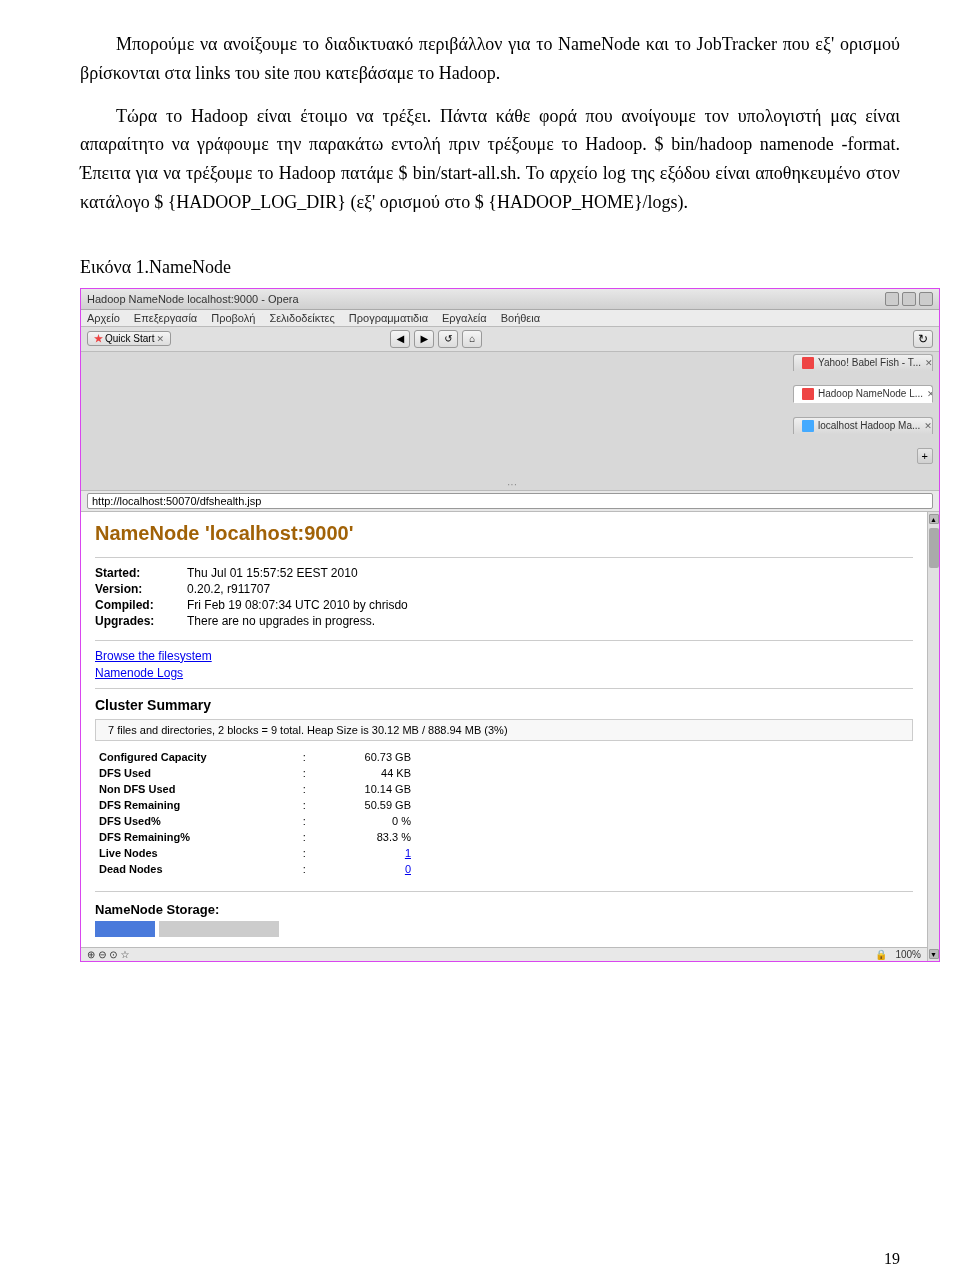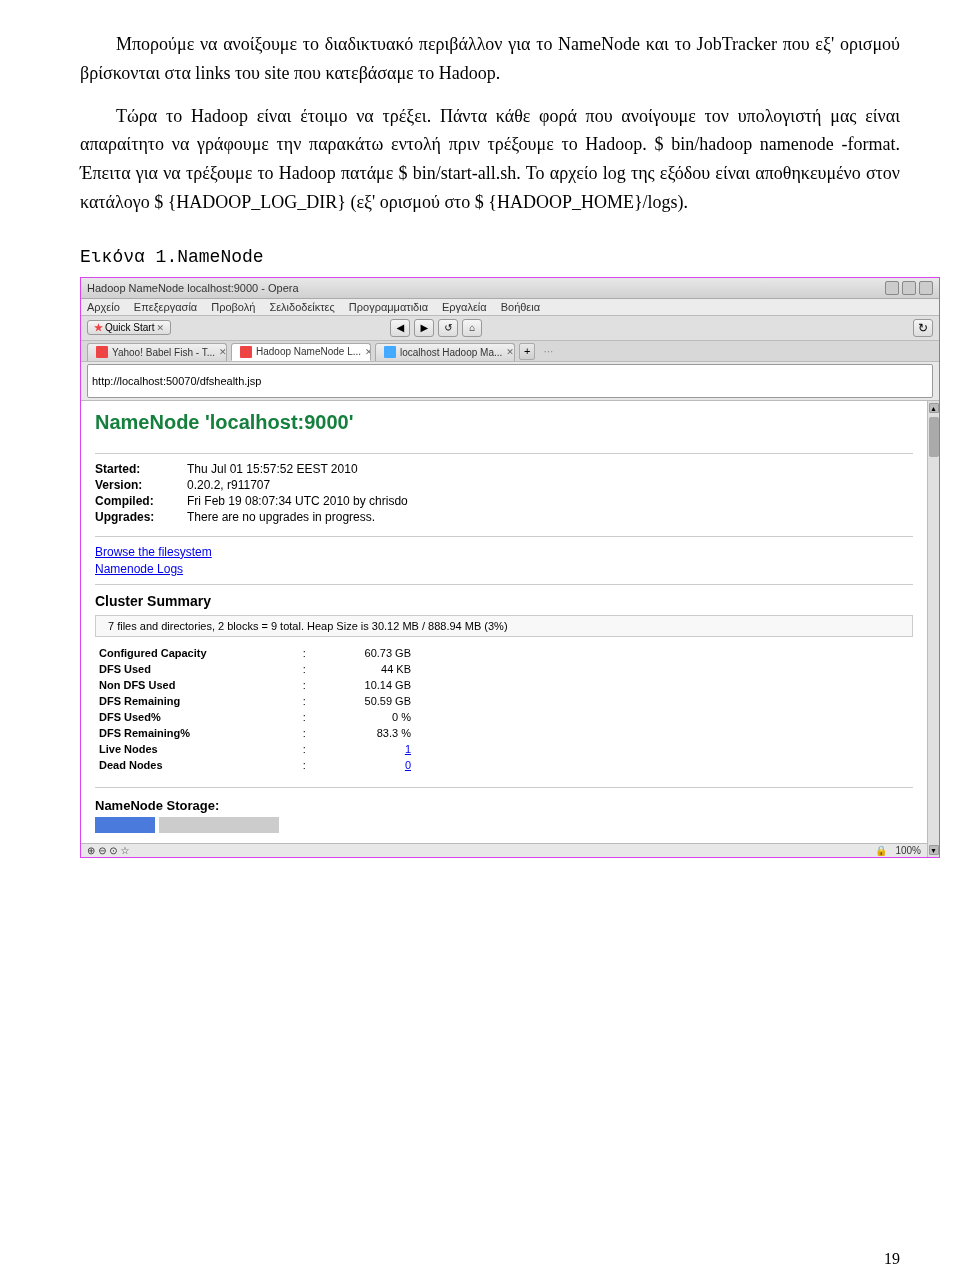--- a/index.html
+++ b/index.html
@@ -15,25 +15,24 @@
     .page-content {
       padding: 30px 60px 40px 80px;
     }
     .paragraph {
       text-indent: 2em;
       margin-bottom: 14px;
       line-height: 1.6;
       text-align: justify;
     }
     .figure-caption {
-      margin-top: 30px;
+      margin-top: 40px;
       margin-bottom: 10px;
       font-size: 18px;
       text-indent: 0;
-      font-family: Liberation Mono, monospace;
     }
     .browser-screenshot {
       border: 1px solid #d946ef;
       width: 860px;
       margin: 0 0 20px 0;
       font-family: Arial, sans-serif;
       font-size: 11px;
       background: #f0f0f0;
     }
     .browser-titlebar {
@@ -109,30 +108,32 @@
       padding: 2px 6px;
       display: flex;
       align-items: center;
       gap: 4px;
     }
     .address-bar {
       flex: 1;
       background: #fff;
       border: 1px solid #999;
       border-radius: 2px;
-      padding: 10px 4px;
+      padding: 1px 4px;
       font-size: 11px;
       color: #000;
     }
     .tabs-bar {
       background: #d8d8d8;
       border-bottom: 1px solid #bbb;
       display: flex;
+      align-items: flex-end;
       padding: 2px 6px 0 6px;
-      gap: 4px;
+      gap: 14px;
+      flex-direction: column;
     }
     .tab {
       background: linear-gradient(to bottom, #f0f0f0, #d8d8d8);
       border: 1px solid #aaa;
       border-bottom: none;
       border-radius: 3px 3px 0 0;
       padding: 2px 8px;
       font-size: 10px;
       color: #333;
       display: flex;
@@ -173,22 +174,22 @@
       background: #4af;
     }
     .browser-content {
       background: #fff;
       padding: 10px 14px;
       min-height: 350px;
     }
     .page-heading {
       font-size: 20px;
       font-weight: bold;
-      color: #15803d;
-      margin-bottom: 19px;
+      color: #a16207;
+      margin-bottom: 12px;
       font-family: Arial, sans-serif;
     }
     .info-table {
       margin-bottom: 12px;
       font-size: 12px;
       font-family: Arial, sans-serif;
     }
     .info-row {
       display: flex;
       margin-bottom: 2px;

